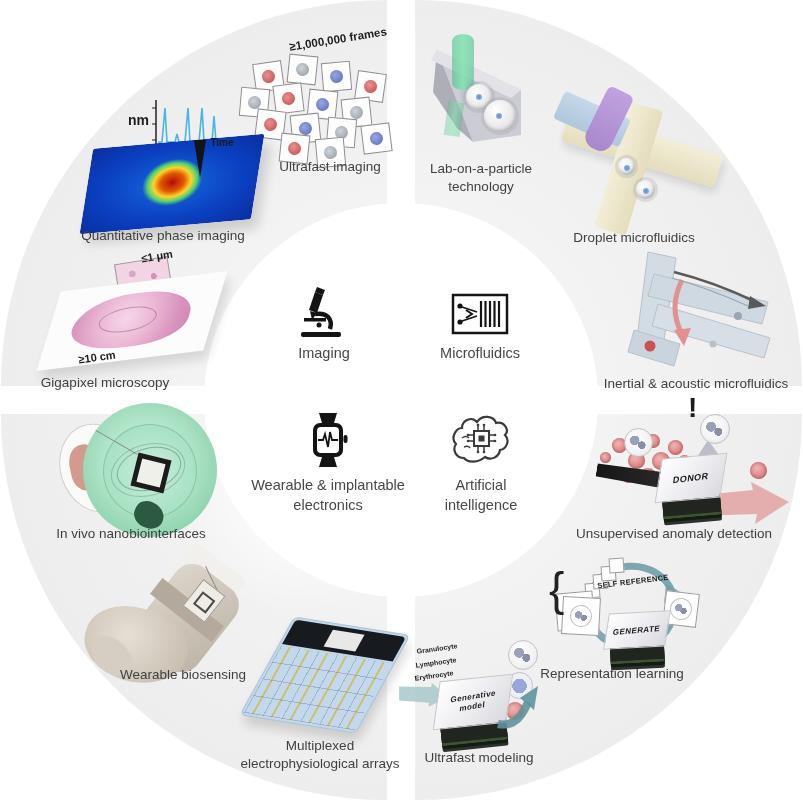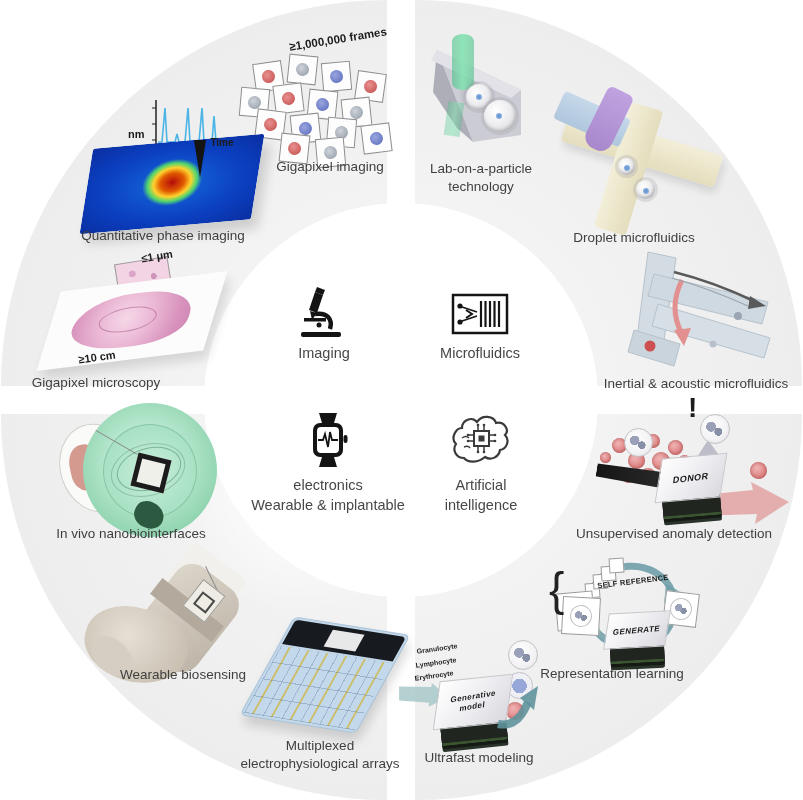--- a/index.html
+++ b/index.html
@@ -95,22 +95,22 @@
 
   <svg class="abs" style="left:305px;top:412px;z-index:4" width="48" height="58" viewBox="0 0 48 58">
     <polygon points="14,1 32,1 29,11 17,11" fill="#141414"></polygon>
     <polygon points="17,45 29,45 32,55 14,55" fill="#141414"></polygon>
     <rect x="8" y="11" width="30" height="34" rx="7" fill="#141414"></rect>
     <rect x="12" y="15" width="22" height="26" rx="4" fill="#ffffff"></rect>
     <polyline points="13,28 18,28 20,22 23,35 25,20 27,28 33,28" stroke="#141414" stroke-width="1.8" fill="none"></polyline>
     <rect x="38.5" y="23" width="4" height="8" rx="2" fill="#141414"></rect>
   </svg>
   <div class="clbl" style="left:328px;top:476px;">
+    <div>Wearable &amp; implantable</div>
     <div>electronics</div>
-    <div>Wearable &amp; implantable</div>
   </div>
 
   <svg class="abs" style="left:450px;top:414px;z-index:4" width="62" height="54" viewBox="0 0 62 54">
     <path d="M14,44 C6,44 2,36 6,30 C0,24 6,14 12,14 C12,6 22,2 27,8 C32,0 44,2 46,9 C54,7 60,16 55,21 C60,26 57,35 50,36 C49,43 41,47 35,43 C28,49 18,49 14,44 Z" fill="none" stroke="#3a3a3a" stroke-width="2.2"></path>
     <path d="M12,24 q4,-3 7,0 M14,33 q4,-2 6,1" fill="none" stroke="#3a3a3a" stroke-width="1.4"></path>
     <rect x="24" y="17" width="15" height="15" fill="none" stroke="#3a3a3a" stroke-width="2"></rect>
     <rect x="28.5" y="21.5" width="6" height="6" fill="#3a3a3a"></rect>
     <g stroke="#3a3a3a" stroke-width="1.5">
       <path d="M24,21 h-5 M24,27 h-5 M39,21 h5 M39,27 h5 M28,17 v-5 M34,17 v-5 M28,32 v5 M34,32 v5"></path>
     </g>
@@ -167,29 +167,29 @@
     </div>
   <div class="uframe" style="left:362px;top:124px;transform:rotate(-7deg)">
       <span class="blob blob-b"></span>
     </div>
   <div class="uframe" style="left:280px;top:134px;transform:rotate(6deg)">
       <span class="blob blob-r"></span>
     </div>
   <div class="uframe" style="left:316px;top:138px;transform:rotate(-5deg)">
       <span class="blob blob-g"></span>
     </div>
-  <div class="lbl" style="left:330px;top:158px;">Gigapixel imaging</div>
+  <div class="lbl" style="left:330px;top:158px;">Ultrafast imaging</div>
 
   <svg class="art" style="left:146px;top:94px;" width="94" height="70" viewBox="0 0 94 70">
     <line x1="10" y1="6" x2="10" y2="52" stroke="#222" stroke-width="1.5"></line>
     <path d="M10,14 h-4 M10,30 h-4 M10,46 h-4" stroke="#222" stroke-width="1"></path>
     <line x1="10" y1="52" x2="90" y2="52" stroke="#222" stroke-width="1.5"></line>
     <path d="M12,48 h4 l3,-34 l2,34 h8 l2,-8 l2,8 h6 l3,-34 l2,34 h9 l3,-34 l2,34 h8 l2,-26 l2,26 h6" stroke="#4ab4e6" stroke-width="1.6" fill="none"></path>
   </svg>
-  <div class="tlbl" style="left:128px;top:128px;font-size:11px;">nm</div>
+  <div class="tlbl" style="left:128px;top:112px;font-size:14px;">nm</div>
   <div class="tlbl" style="left:222px;top:137px;font-size:10px;transform:translateX(-50%);">Time</div>
   <div class="art" style="left:194px;top:140px;width:0;height:0;border-left:6px solid transparent;border-right:6px solid transparent;border-top:38px solid #141414;z-index:4;"></div>
   <div class="art" style="left:86px;top:142px;width:172px;height:84px;transform:rotate(-5deg) skewX(-14deg);border-radius:3px;
               box-shadow:8px 10px 12px rgba(0,0,0,.15);
               background:radial-gradient(ellipse 34px 26px at 50% 48%, #b40c0c 0%, #e05a00 35%, #ffd22e 55%, #52d66e 72%, rgba(0,0,0,0) 88%),
                          radial-gradient(ellipse at 50% 50%, #1668dc 0%, #0b3fc0 60%, #0a2ea0 100%);"></div>
   <div class="lbl" style="left:163px;top:227px;">Quantitative phase imaging</div>
 
   <div class="art" style="left:116px;top:260px;width:52px;height:28px;transform:rotate(-9deg);border:1px solid #9a9a9a;
               background:radial-gradient(circle at 30% 40%, #dda5c8 0 8%, rgba(0,0,0,0) 9%),
@@ -199,21 +199,21 @@
   <div class="tlbl" style="left:157px;top:250px;font-size:11px;transform:translateX(-50%) rotate(-9deg);">≤1 μm</div>
   <div class="art" style="left:48px;top:283px;width:168px;height:76px;transform:rotate(-7deg) skewX(-24deg);background:#fcfcfc;
               box-shadow:6px 8px 10px rgba(0,0,0,.12);">
     <div style="position:absolute;left:24px;top:11px;width:118px;height:52px;
                 border-radius:50% 50% 45% 55%/60% 55% 45% 50%;
                 background:radial-gradient(circle at 45% 45%, #f6d7e8 0%, #eab6d3 40%, #d893bd 75%, #cf86b4 100%);"></div>
     <div style="position:absolute;left:50px;top:24px;width:56px;height:22px;border:1px solid rgba(160,80,130,.5);
                 border-radius:50%;"></div>
   </div>
   <div class="tlbl" style="left:97px;top:351px;font-size:11px;transform:translateX(-50%) rotate(-8deg);">≥10 cm</div>
-  <div class="lbl" style="left:96px;top:374px;">Gigapixel microscopy</div>
+  <div class="lbl" style="left:105px;top:374px;">Gigapixel microscopy</div>
 
   <svg class="art" style="left:425px;top:40px;" width="105" height="108" viewBox="0 0 105 108">
     <polygon points="12,10 96,50 96,95 48,102" fill="#ccccd4"></polygon>
     <polygon points="12,10 48,102 32,88 8,52" fill="#aeaeb8"></polygon>
     <polygon points="12,10 96,50 86,58 6,20" fill="#e2e2e8"></polygon>
     <circle cx="48" cy="55" r="13" fill="#bfbfc8" opacity="0.6"></circle>
   </svg>
   <div class="art" style="left:452px;top:34px;width:22px;height:56px;border-radius:11px/7px;z-index:4;
               background:linear-gradient(90deg, rgba(62,186,126,.55), rgba(132,226,178,.9) 50%, rgba(62,186,126,.55));"></div>
   <div class="art" style="left:446px;top:102px;width:16px;height:34px;transform:rotate(8deg);opacity:.65;

